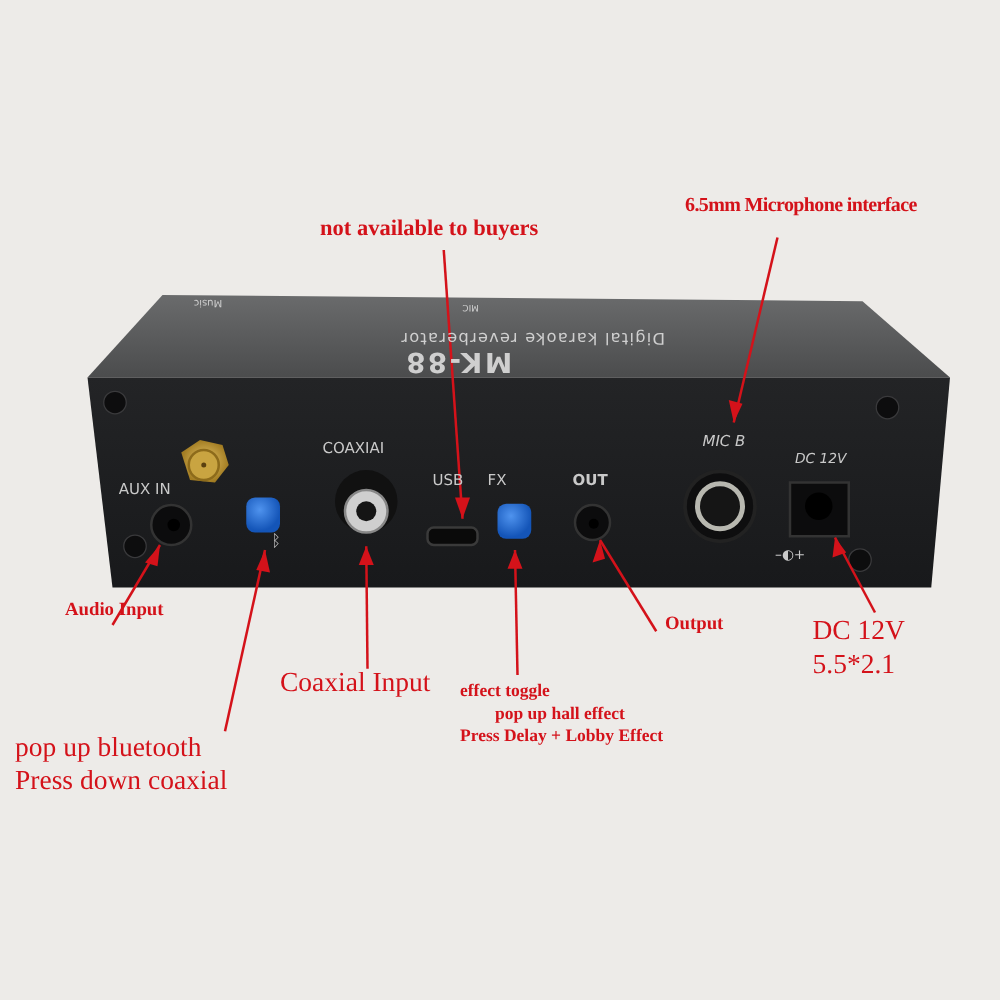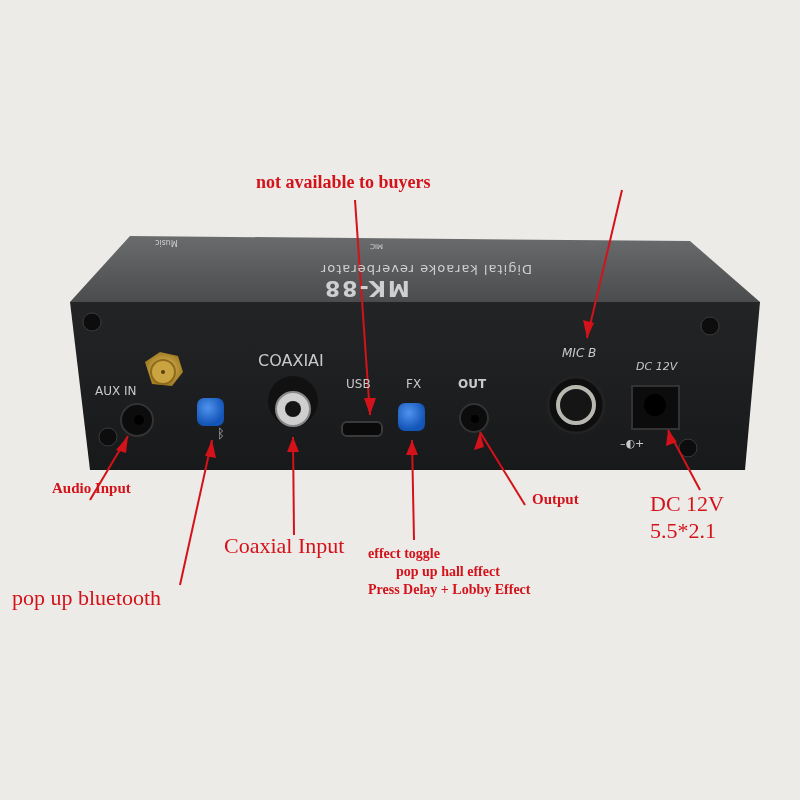--- a/index.html
+++ b/index.html
@@ -96,32 +96,34 @@
       <polygon points="668,430 666,446 677,442"></polygon>
     </g>
   </svg>
 
   <div class="top-text" style="left:320px;top:262px;font-size:13px;letter-spacing:1px;">Digital karaoke reverberator</div>
   <div class="top-text" style="left:323px;top:276px;font-size:22px;font-weight:bold;letter-spacing:2px;">MK-88</div>
   <div class="top-text" style="left:155px;top:238px;font-size:8px;">Music</div>
   <div class="top-text" style="left:370px;top:242px;font-size:7px;">MIC</div>
 
   <div class="panel-text" style="left:95px;top:384px;font-size:12px;">AUX IN</div>
-  <div class="panel-text" style="left:258px;top:351px;font-size:16px;text-align:right;">COAXIAI</div>
+  <div class="panel-text" style="left:258px;top:351px;font-size:12px;text-align:right;">COAXIAI</div>
   <div class="panel-text" style="left:346px;top:377px;font-size:12px;">USB</div>
-  <div class="panel-text" style="left:406px;top:377px;font-size:12px;">FX</div>
+  <div class="panel-text" style="left:390px;top:377px;font-size:12px;">FX</div>
   <div class="panel-text" style="left:458px;top:377px;font-size:12px;font-weight:bold;">OUT</div>
   <div class="panel-text" style="left:562px;top:346px;font-size:12px;font-style:italic;">MIC B</div>
   <div class="panel-text" style="left:636px;top:360px;font-size:11px;font-style:italic;">DC 12V</div>
   <div class="panel-text" style="left:620px;top:437px;font-size:11px;">–◐+</div>
   <div class="panel-text" style="left:217px;top:426px;font-size:13px;color:#bbb;">ᛒ</div>
 
   <div class="label" style="left:256px;top:173px;font-size:18px;">not available to buyers</div>
+  <div class="label" style="left:548px;top:157px;font-size:16px;letter-spacing:-0.5px;">6.5mm Microphone interface</div>
   <div class="label" style="left:52px;top:481px;font-size:15px;">Audio Input</div>
   <div class="label thin" style="left:12px;top:586px;font-size:22px;">pop up bluetooth</div>
   <div class="label thin" style="left:224px;top:534px;font-size:22px;">Coaxial Input</div>
+  <div class="label thin" style="left:12px;top:612px;font-size:22px;">Press down coaxial</div>
   <div class="label" style="left:368px;top:547px;font-size:14px;">effect toggle</div>
   <div class="label" style="left:368px;top:565px;font-size:14px;padding-left:28px;">pop up hall effect</div>
   <div class="label" style="left:368px;top:583px;font-size:14px;">Press Delay + Lobby Effect</div>
   <div class="label" style="left:494px;top:492px;font-size:15px;margin-left:38px;">Output</div>
   <div class="label thin" style="left:650px;top:492px;font-size:22px;">DC 12V</div>
   <div class="label thin" style="left:650px;top:519px;font-size:22px;">5.5*2.1</div>
 </div>
 
 </body></html>

